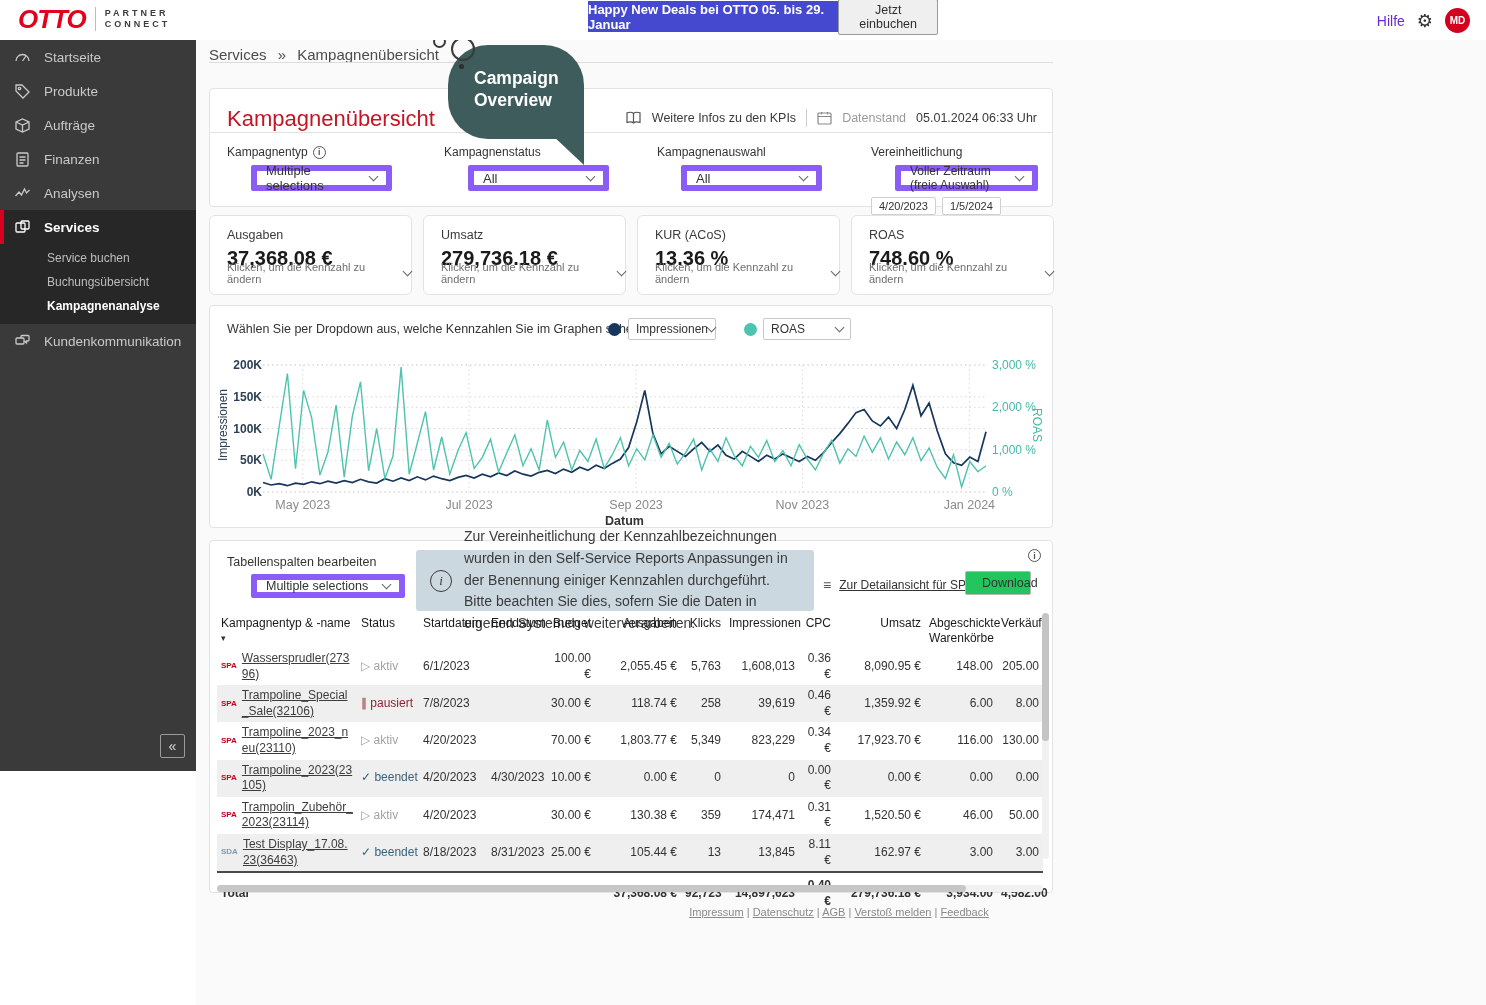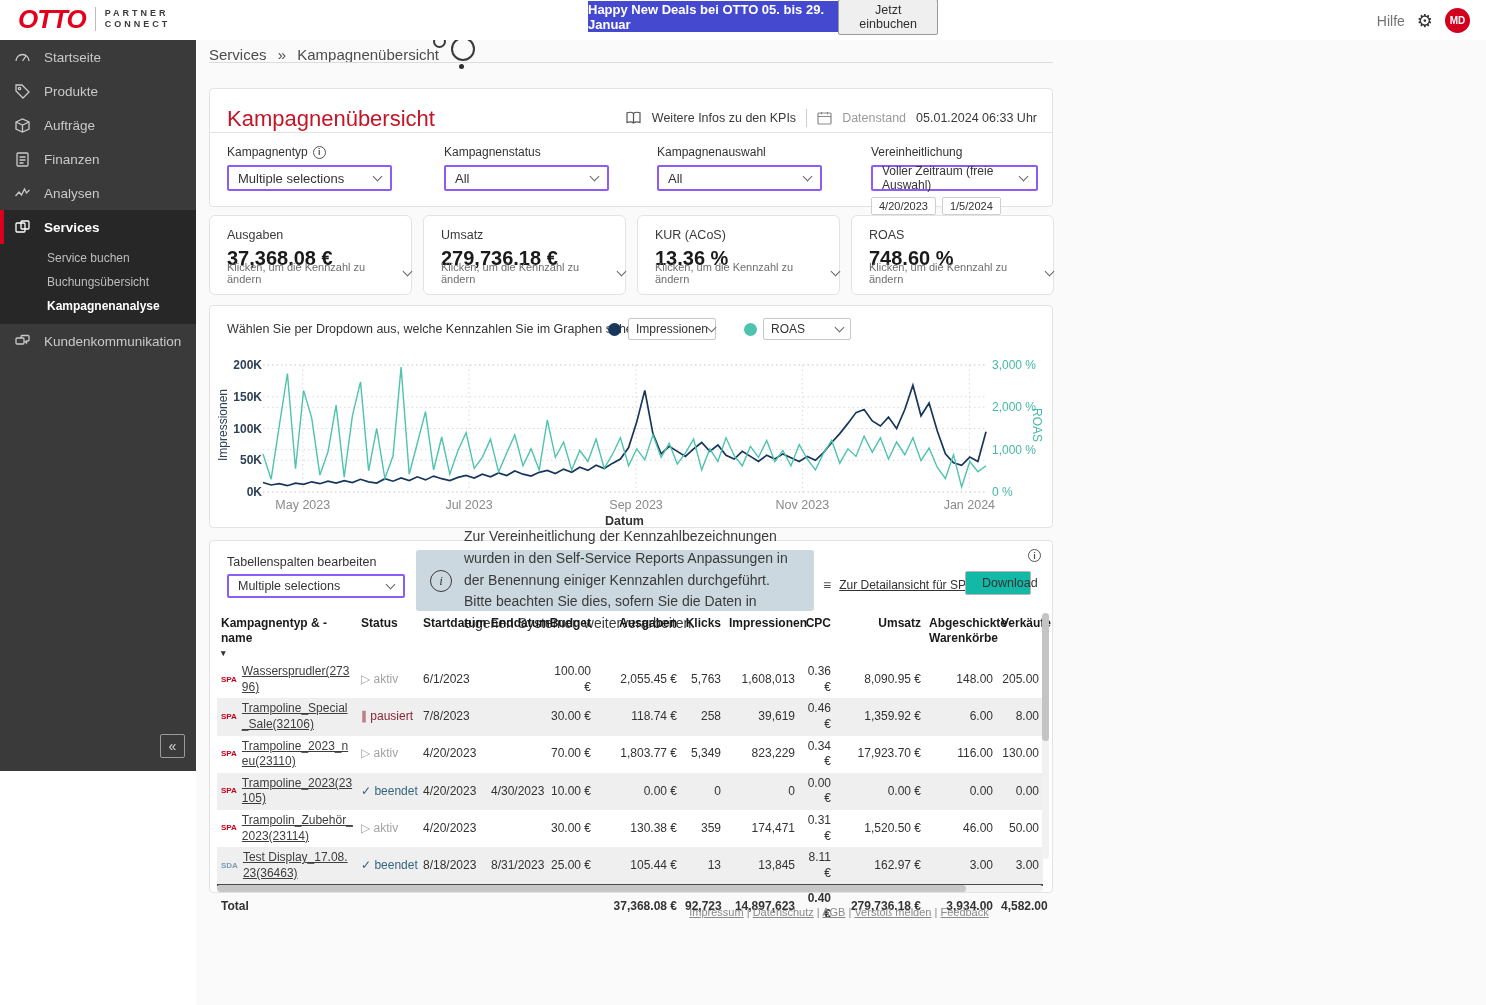--- a/index.html
+++ b/index.html
@@ -9,21 +9,21 @@
   
   .topbar { position:absolute; left:0; top:0; width:1486px; height:40px; background:#fff; z-index:30; }
   .logo-wrap { position:absolute; left:18px; top:6px; display:flex; align-items:center; gap:9px; }
   .otto-logo { color:#e3001c; font-size:26px; font-weight:bold; font-style:italic; letter-spacing:-1px; line-height:26px; }
   .logo-div { width:1px; height:24px; background:#bdbdbd; }
   .logo-sub { font-size:9px; font-weight:bold; letter-spacing:3px; color:#3c3c3c; line-height:11px; }
   .promo { position:absolute; left:588px; top:1px; width:350px; height:31px; background:#4549cf; display:flex; align-items:center; justify-content:center; gap:0; }
   .promo-text { color:#fff; font-size:13px; font-weight:bold; }
   .promo-btn { background:#efefef; border:1px solid #9a9a9a; border-radius:2px; font-size:12.5px; color:#2e2e2e; padding:3px 10px; cursor:pointer; }
   .top-right { position:absolute; right:16px; top:8px; display:flex; align-items:center; gap:12px; }
-  .hilfe { font-size:14px; color:#737373;margin-left:48px; }
+  .hilfe { font-size:14px; color:#6d28d9;margin-left:48px; }
   .gear { font-size:18px; color:#333; line-height:18px; }
   .avatar { width:25px; height:25px; border-radius:50%; background:#d2001e; color:#fff; font-size:10px; font-weight:bold; display:flex; align-items:center; justify-content:center; }
 
   
   .sidebar { position:absolute; left:0; top:40px; width:196px; height:731px; background:#3a3a3a; z-index:20; }
   .nav-item { display:flex; align-items:center; gap:13px; height:34px; padding-left:14px; color:#c9c9c9; font-size:13.5px; cursor:pointer; position:relative; }
   .nav-item svg { flex:0 0 17px; }
   .nav-item.active { background:#272727; color:#fff; font-weight:bold; }
   .nav-item.active::before { content:""; position:absolute; left:0; top:0; bottom:0; width:4px; background:#d8001c; }
   .nav-sub { padding:2px 0 6px 0; background:#272727; }
@@ -52,21 +52,21 @@
   
   .hdr-card { left:13px; top:48px; width:844px; height:119px; }
   .page-title { position:absolute; left:17px; top:17px; font-size:22px; color:#c41425; }
   .hdr-right { position:absolute; right:15px; top:20px; display:flex; align-items:center; gap:10px; font-size:12.5px; color:#3a3a3a; }
   .hdr-right .vline { width:1px; height:18px; background:#ccc; }
   .muted { color:#9a9a9a; }
   .hdr-div { position:absolute; left:0; right:0; top:43px; border-bottom:1px solid #e3e3e3; }
   .filters { position:absolute; left:0; top:44px; right:0; bottom:0; }
   .filter { position:absolute; }
   .filter-label { font-size:12px; color:#333; display:flex; align-items:center; gap:5px; }
-  .select { margin-top:6px; height:26px; border:2px solid #8b5cf6; border-radius:2px; background:#fff; display:flex; align-items:center; justify-content:space-between; padding:0 9px; font-size:13px; color:#333; cursor:pointer; }
+  .select { margin-top:6px; height:26px; border:6px solid #8b5cf6; border-radius:2px; background:#fff; display:flex; align-items:center; justify-content:space-between; padding:0 9px; font-size:13px; color:#333; cursor:pointer;margin-left:24px; }
   .chev { width:7px; height:7px; border-right:1.5px solid #666; border-bottom:1.5px solid #666; transform:rotate(45deg); margin-top:-3px; flex:0 0 7px; }
   .info-i { width:13px; height:13px; border:1px solid #555; border-radius:50%; font-size:9px; color:#555; display:inline-flex; align-items:center; justify-content:center; font-weight:bold; }
   .date-boxes { display:flex; gap:6px; margin-top:6px; }
   .date-box { border:1px solid #cfcfcf; border-radius:2px; font-size:11px; color:#333; padding:2px 7px; background:#fff; }
 
   
   .kpi { width:203px; height:80px; border-radius:6px; }
   .kpi-label { position:absolute; left:17px; top:12px; font-size:12.5px; color:#3a3a3a; }
   .kpi-value { position:absolute; left:17px; top:31px; font-size:20px; font-weight:bold; color:#1a1a1a; }
   .kpi-foot { position:absolute; left:17px; bottom:9px; display:flex; align-items:center; gap:9px; font-size:11px; color:#6e6e6e; cursor:pointer; }
@@ -87,25 +87,25 @@
   .table-card { left:13px; top:500px; width:844px; height:353px; }
   .tc-label { position:absolute; left:17px; top:14px; font-size:12.5px; color:#333; }
   .tc-select { position:absolute; left:17px; top:33px; width:178px; }
   .tc-select .select { margin-top:0; height:24px; font-size:12.5px; }
   .info-banner { position:absolute; left:206px; top:9px; width:398px; height:61px; background:#ccd8e0; border-radius:3px; display:flex; align-items:center; gap:12px; padding:0 14px; }
   .ib-icon { flex:0 0 22px; width:22px; height:22px; border:1.5px solid #3a3a3a; border-radius:50%; color:#3a3a3a; font-size:13px; display:flex; align-items:center; justify-content:center; font-style:italic; font-family:"Liberation Serif", serif; }
   .ib-text { font-size:14px; color:#3a3a3a; line-height:1.55; }
   .detail-link-wrap { position:absolute; left:613px; top:36px; display:flex; align-items:center; gap:8px; }
   .burger { font-size:14px; color:#555; }
   .detail-link { font-size:12px; color:#333; text-decoration:underline; cursor:pointer; }
-  .dl-btn { position:absolute; left:755px; top:30px; width:66px; height:24px; background:#14b8a6; border:1px solid #b5b5b5; border-radius:2px; font-size:12.5px; color:#333; cursor:pointer;padding-left:16px; }
+  .dl-btn { position:absolute; left:755px; top:30px; width:66px; height:24px; background:#22c55e; border:1px solid #b5b5b5; border-radius:2px; font-size:12.5px; color:#333; cursor:pointer;padding-left:16px; }
   .tc-info { position:absolute; right:11px; top:8px; }
 
   table.data { position:absolute; left:7px; top:72px; width:826px; border-collapse:collapse; table-layout:fixed; font-size:12px; color:#333; }
-  table.data th { font-size:12px; font-weight:bold; color:#1a1a1a; text-align:left; vertical-align:top; padding:3px 4px 2px 4px; line-height:1.25; }
+  table.data th { font-size:12px; font-weight:normal; color:#1a1a1a; text-align:left; vertical-align:top; padding:3px 4px 2px 4px; line-height:1.25; }
   table.data th.num, table.data td.num { text-align:right; }
   table.data td { padding:3px 4px; vertical-align:middle; line-height:1.3; }
   tr.zebra { background:#efefef; }
   .camp-cell { display:flex; align-items:center; gap:5px; }
   .badge { font-size:8px; font-weight:bold; flex:0 0 auto; }
   .badge.spa { color:#c4001a; }
   .badge.sda { color:#7d9ab5; }
   .camp-name { text-decoration:underline; color:#3d3d3d; word-break:break-all; cursor:pointer; }
   .status-cell { white-space:nowrap; }
   .st-aktiv { color:#a3a3a3; }
@@ -208,20 +208,26 @@
       <span>Services</span>
       <span class="sep">»</span>
       <span>Kampagnenübersicht</span>
     </div>
     <div class="bc-line"></div>
 
     <span class="circ c1"></span>
     <span class="circ c2"></span>
     <span class="circ c3"></span>
     <span class="circ c4"></span>
+    <div class="bubble">
+      <div class="bubble-tail"></div>
+      <div class="bubble-text">
+        <span>Campaign</span><br><span>Overview</span>
+      </div>
+    </div>
 
     <div class="card hdr-card">
       <div class="page-title">Kampagnenübersicht</div>
       <div class="hdr-right">
         <svg width="17" height="14" viewBox="0 0 17 14" fill="none" stroke="#555" stroke-width="1.2">
             <path d="M8.5 2.5 C7 1 4.5 1 2 1.8 V11.5 C4.5 10.7 7 10.7 8.5 12 C10 10.7 12.5 10.7 15 11.5 V1.8 C12.5 1 10 1 8.5 2.5 z M8.5 2.5 V12"></path>
           </svg>
         <span>Weitere Infos zu den KPIs</span>
         <span class="vline"></span>
         <svg width="15" height="14" viewBox="0 0 15 14" fill="none" stroke="#888" stroke-width="1.2">

